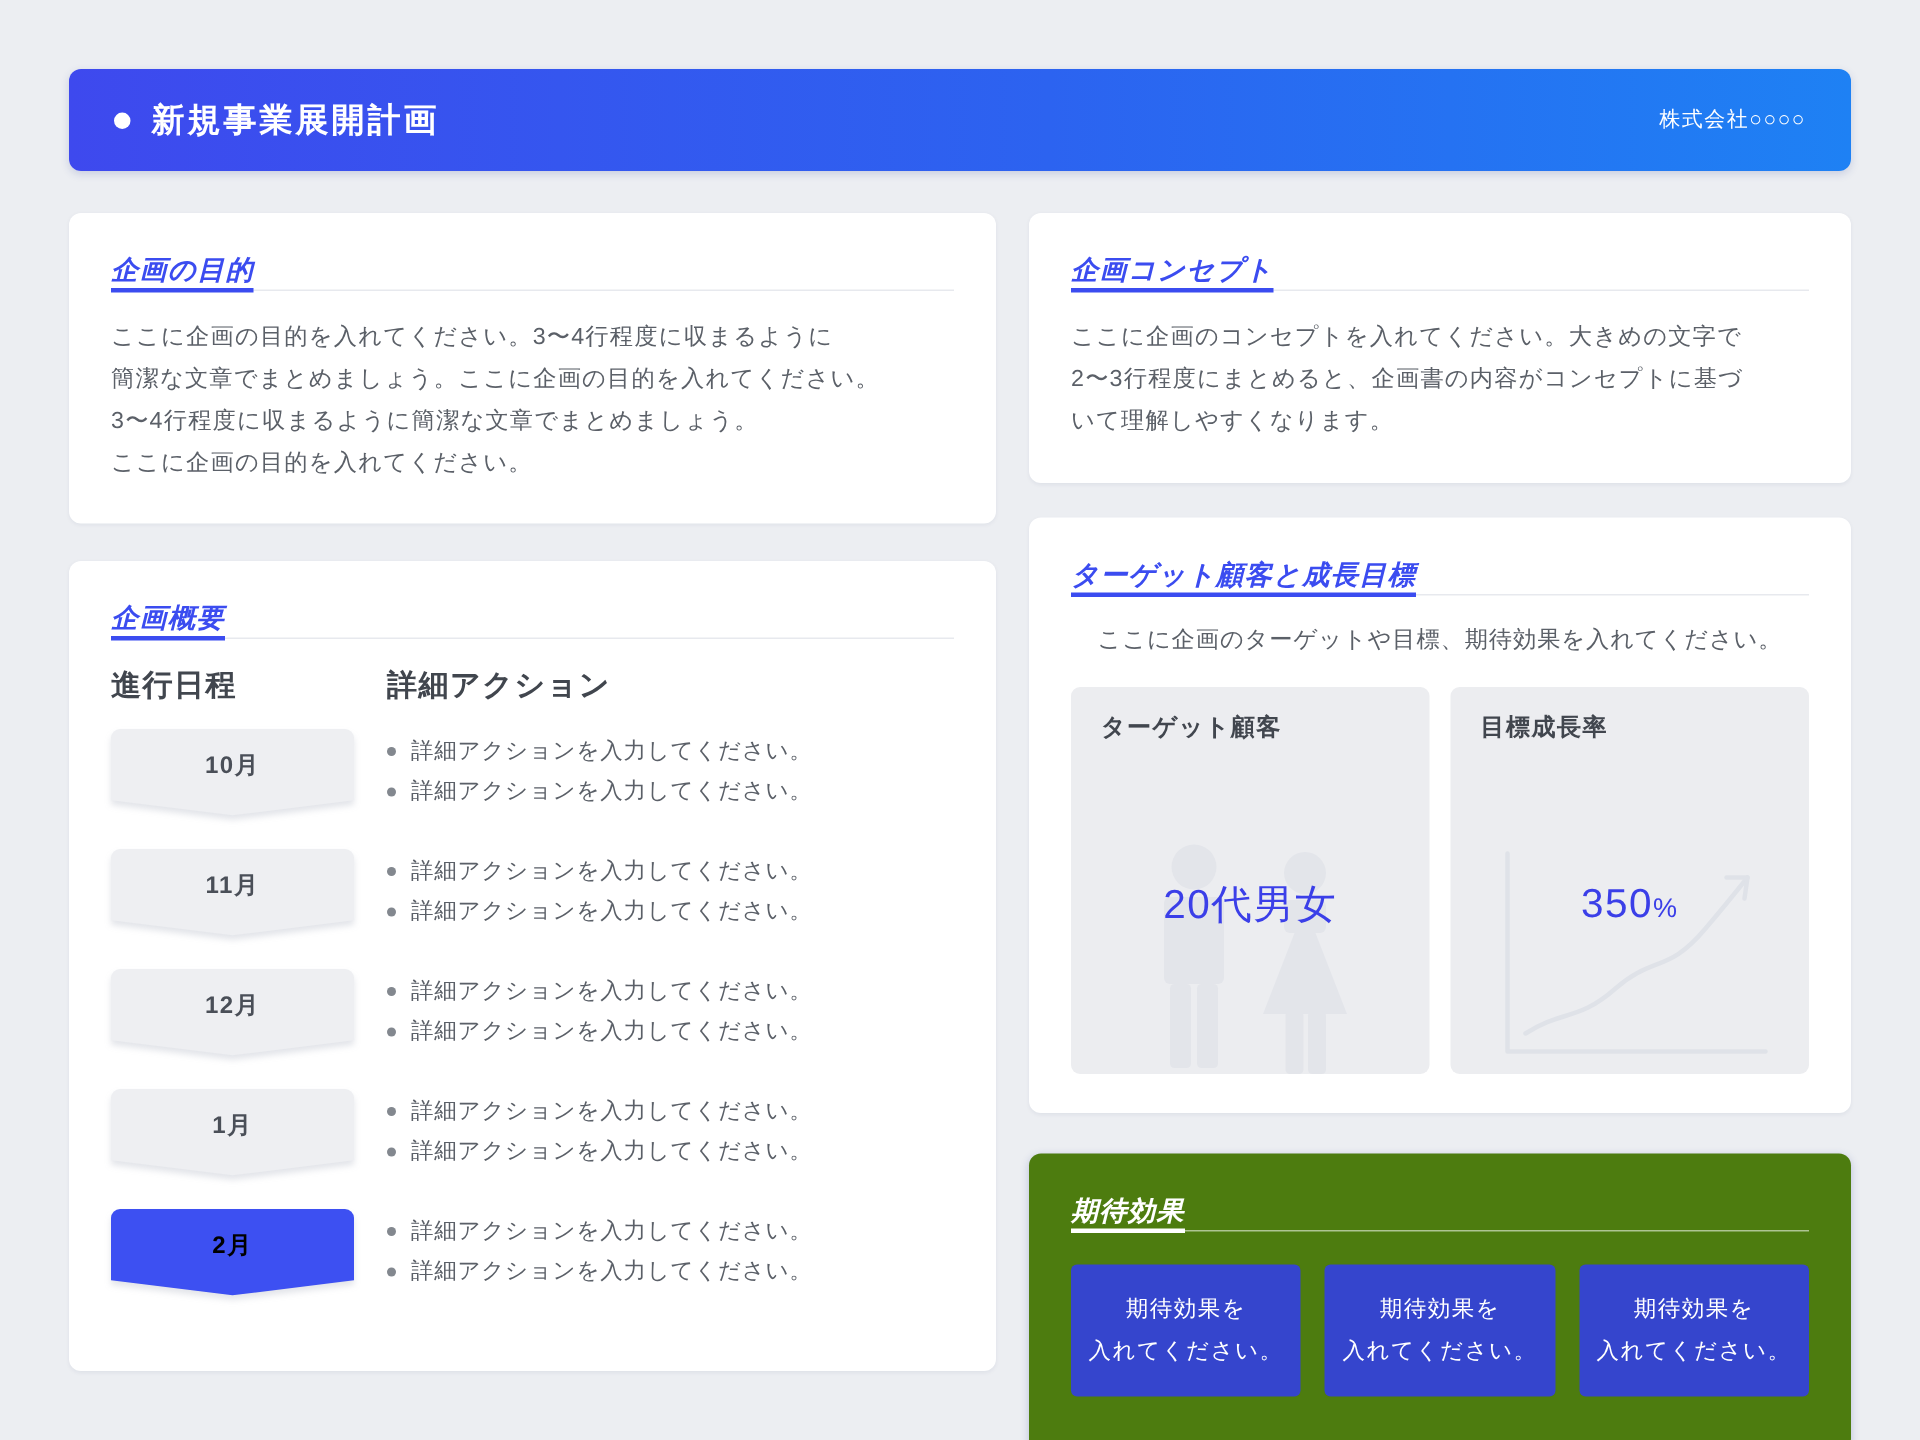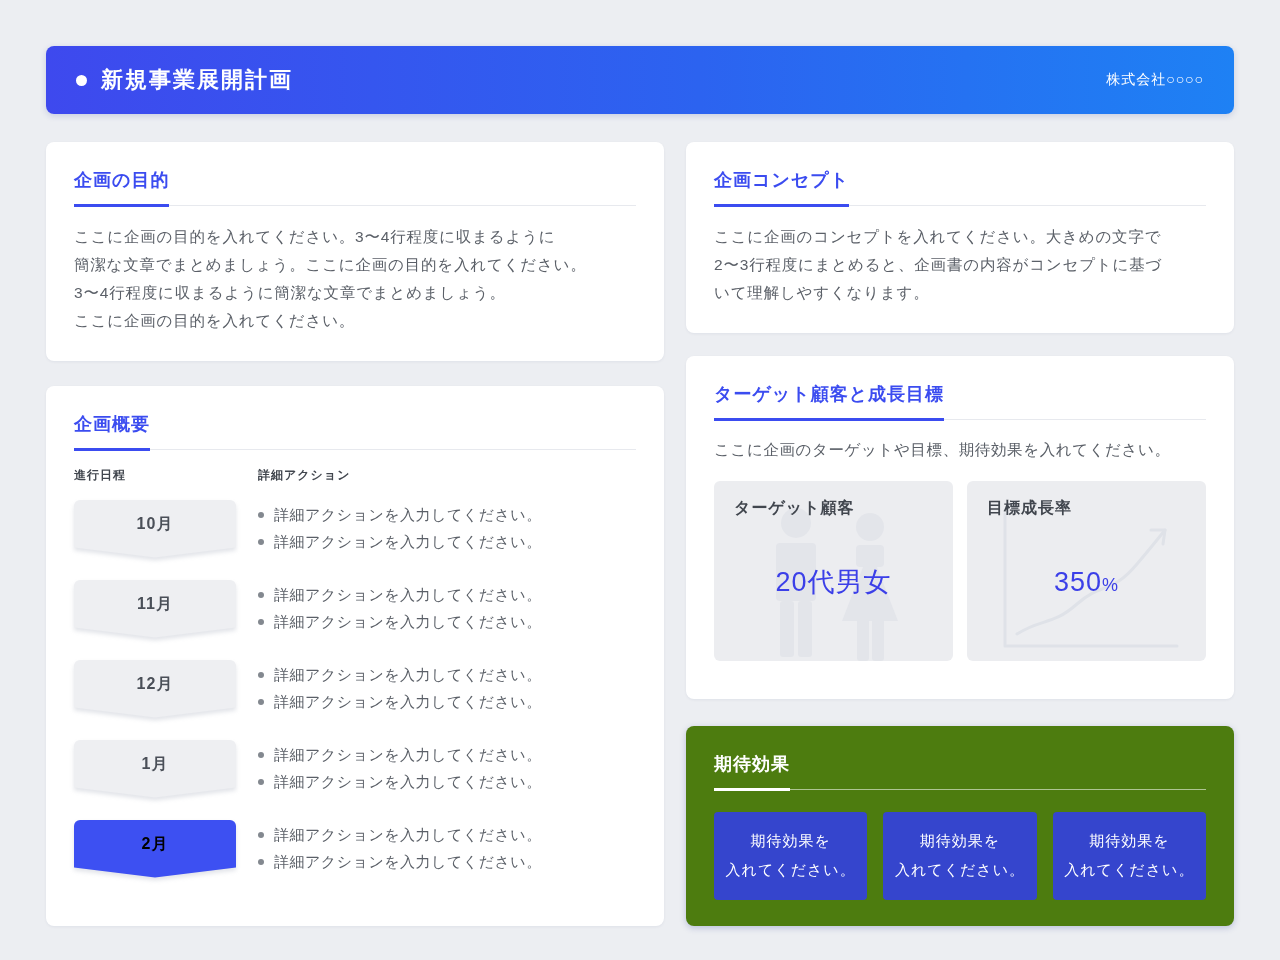--- a/index.html
+++ b/index.html
@@ -30,56 +30,56 @@
   .col { display: flex; flex-direction: column; }
 
   
   .card {
     background: #fff; border-radius: 8px;
     padding: 26px 28px;
     box-shadow: 0 1px 3px rgba(25,35,80,0.06);
   }
   .card-head { border-bottom: 1px solid #e7e9ee; margin-bottom: 17px; }
   .card-head h2 {
-    display: inline-block; margin: 0 0 -2px 0; padding-bottom: 12px;
+    display: inline-block; margin: 0 0 -2px 0; 
     border-bottom: 3px solid #3b4cf0;
-    color: #3b4cf0; font-size: 18px; font-weight: bold; letter-spacing: 1px;
+    color: #3b4cf0; font-size: 18px; font-weight: bold; letter-spacing: 1px; font-style: italic;
   }
   .body-text {
     margin: 0; color: #5b6068; font-size: 15.5px; line-height: 1.8;
     letter-spacing: 0.8px; white-space: pre-line;
   }
 
   .card-purpose  { min-height: 206px; margin-bottom: 25px; }
   .card-overview { min-height: 540px; }
   .card-concept  { min-height: 180px; margin-bottom: 23px; }
   .card-target   { min-height: 343px; margin-bottom: 27px; }
 
   
-  .table-head { display: flex; margin: 6px 0 16px; font-weight: bold; font-size: 12px; color: #41464e; letter-spacing: 1px; }
+  .table-head { display: flex; margin: 6px 0 16px; font-weight: bold; font-size: 20px; color: #41464e; letter-spacing: 1px; }
   .table-head .c1 { width: 184px; }
   .trow { display: flex; align-items: center; margin-bottom: 22px; }
   .badge-wrap { filter: drop-shadow(0 3px 2px rgba(110,120,145,0.20)); margin-right: 22px; flex: 0 0 auto; }
   .badge {
     width: 162px; height: 58px;
     background: #eeeff2; border-radius: 6px;
     clip-path: polygon(0 0, 100% 0, 100% calc(100% - 10px), 50% 100%, 0 calc(100% - 10px));
     display: flex; align-items: center; justify-content: center;
     padding-bottom: 9px;
     font-size: 16px; font-weight: bold; color: #4a4f58; letter-spacing: 1px; text-align: right;
   }
   .badge.active { background: #3d50f2; color: #000000; }
   ul.actions { list-style: none; margin: 0; padding: 0; }
   .actions li { display: flex; align-items: flex-start; color: #5b6068; font-size: 15px; line-height: 1.75; letter-spacing: 0.5px; }
   .li-dot { width: 6px; height: 6px; border-radius: 50%; background: #83888f; margin: 10px 10px 0 0; flex: 0 0 auto; }
 
   
-  .intro-text { margin: 0 0 18px 0; color: #5b6068; font-size: 15.5px; line-height: 1.7; letter-spacing: 0.6px; }
+  .intro-text { margin: 0 0 18px 0; color: #5b6068; font-size: 15.5px; line-height: 1.7; letter-spacing: 0.6px; text-align: center; }
   .stats { display: flex; gap: 14px; }
-  .stat-box { position: relative; flex: 1; height: 180px; background: #ecedf0; border-radius: 6px; padding: 17px 20px; overflow: hidden; }
+  .stat-box { position: relative; flex: 1; height: 258px; background: #ecedf0; border-radius: 6px; padding: 17px 20px; overflow: hidden; }
   .stat-label { position: relative; z-index: 2; font-weight: bold; font-size: 16px; color: #41464e; letter-spacing: 1px; }
   .stat-icon { position: absolute; inset: 0; display: flex; align-items: flex-end; justify-content: center; z-index: 1; }
   .stat-value {
     position: absolute; left: 0; right: 0; top: 56%; transform: translateY(-50%);
     z-index: 3; text-align: center; color: #3b3fe8; font-weight: normal;
     font-size: 27px; letter-spacing: 1px;
   }
   .stat-value .unit { font-size: 18px; }
 
   

